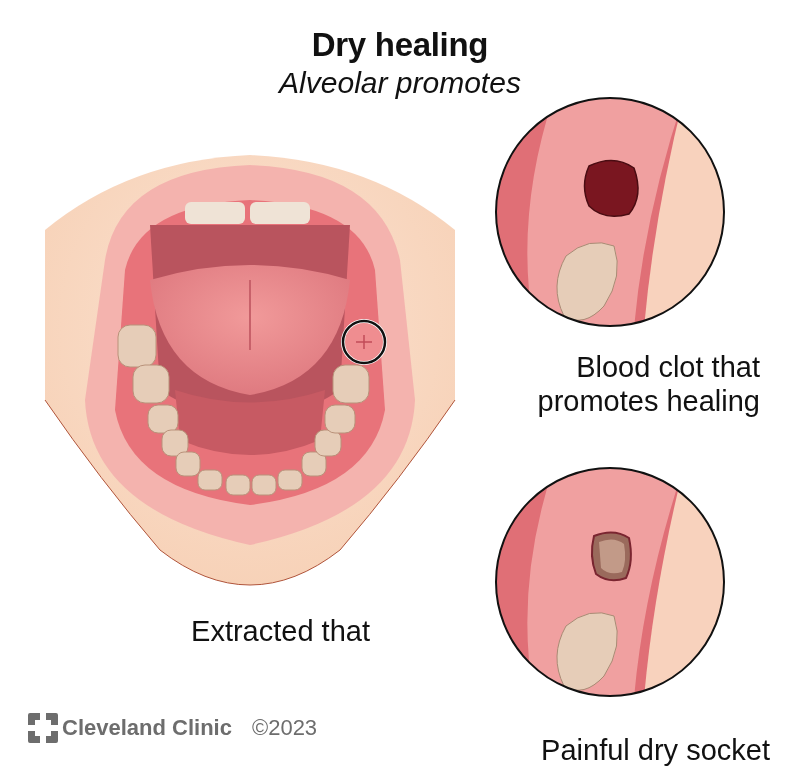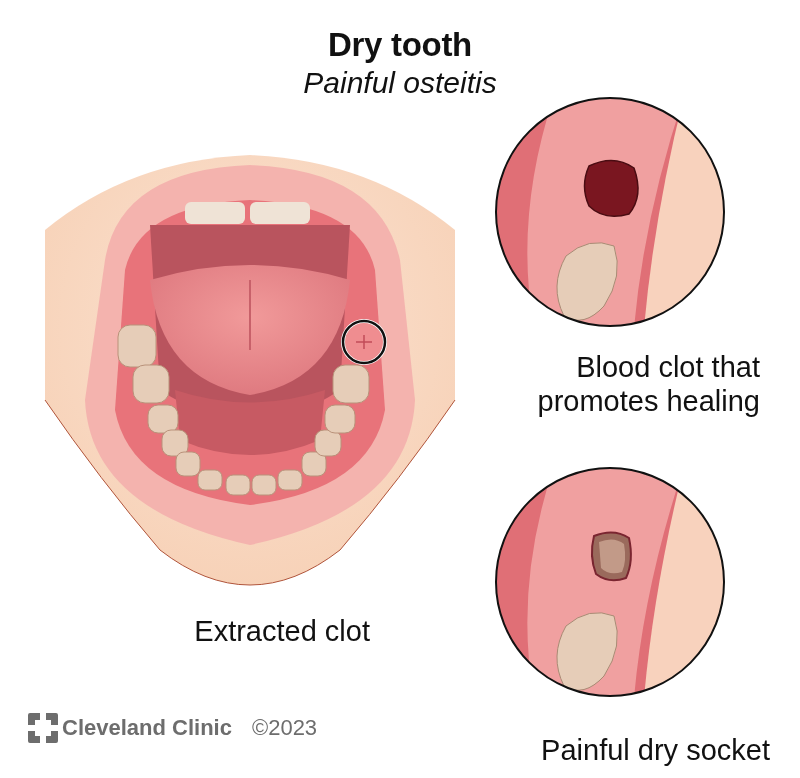--- a/index.html
+++ b/index.html
@@ -8,22 +8,22 @@
   .subtitle { position:absolute; left:0; width:800px; top:66px; text-align:center; font-style:italic; font-size:30px; color:#111; }
   .label { position:absolute; font-size:29px; color:#111; line-height:34px; text-align:right; }
   .footer { position:absolute; left:28px; top:713px; display:flex; align-items:center; color:#6d6d6d; }
   .footer .brand { font-weight:bold; font-size:22px; margin-left:4px; }
   .footer .copy { font-size:22px; margin-left:20px; }
   svg { position:absolute; }
 </style>
 </head>
 <body>
 
-<div class="title">Dry tooth</div>
-<div class="subtitle">Painful osteitis</div>
+<div class="title">Dry healing</div>
+<div class="subtitle">Alveolar promotes</div>
 
 <svg style="left:40px;top:150px" width="420" height="460" viewBox="0 0 420 460">
   <defs>
     <radialGradient id="skinG" cx="50%" cy="40%" r="60%">
       <stop offset="0%" stop-color="#fbe3d2"></stop>
       <stop offset="100%" stop-color="#f7d2b8"></stop>
     </radialGradient>
     <radialGradient id="tongueG" cx="50%" cy="40%" r="60%">
       <stop offset="0%" stop-color="#f19a9a"></stop>
       <stop offset="100%" stop-color="#df7a80"></stop>
@@ -61,21 +61,21 @@
     <rect x="275" y="280" width="26" height="26" rx="9"></rect>
     <rect x="285" y="255" width="30" height="28" rx="10"></rect>
     <rect x="293" y="215" width="36" height="38" rx="12"></rect>
   </g>
 
   <circle cx="324" cy="192" r="21" fill="#ef8d90" stroke="#ffffff" stroke-width="4"></circle>
   <circle cx="324" cy="192" r="21" fill="none" stroke="#111" stroke-width="2.5"></circle>
   <path d="M316 192 L332 192 M324 185 L324 199" stroke="#c24c58" stroke-width="1.5"></path>
 </svg>
 
-<div class="label" style="left:130px;top:614px;width:240px;">Extracted clot</div>
+<div class="label" style="left:130px;top:614px;width:240px;">Extracted that</div>
 
 <svg style="left:494px;top:96px" width="232" height="232" viewBox="0 0 232 232">
   <defs>
       <clipPath id="c1">
         <circle cx="116" cy="116" r="114"></circle>
       </clipPath>
     </defs>
   <g clip-path="url(#c1)">
     <rect width="232" height="232" fill="#e06f76"></rect>
     <path d="M60 0 Q20 120 40 232 L140 232 Q150 120 190 0 Z" fill="#f0a0a0"></path>

